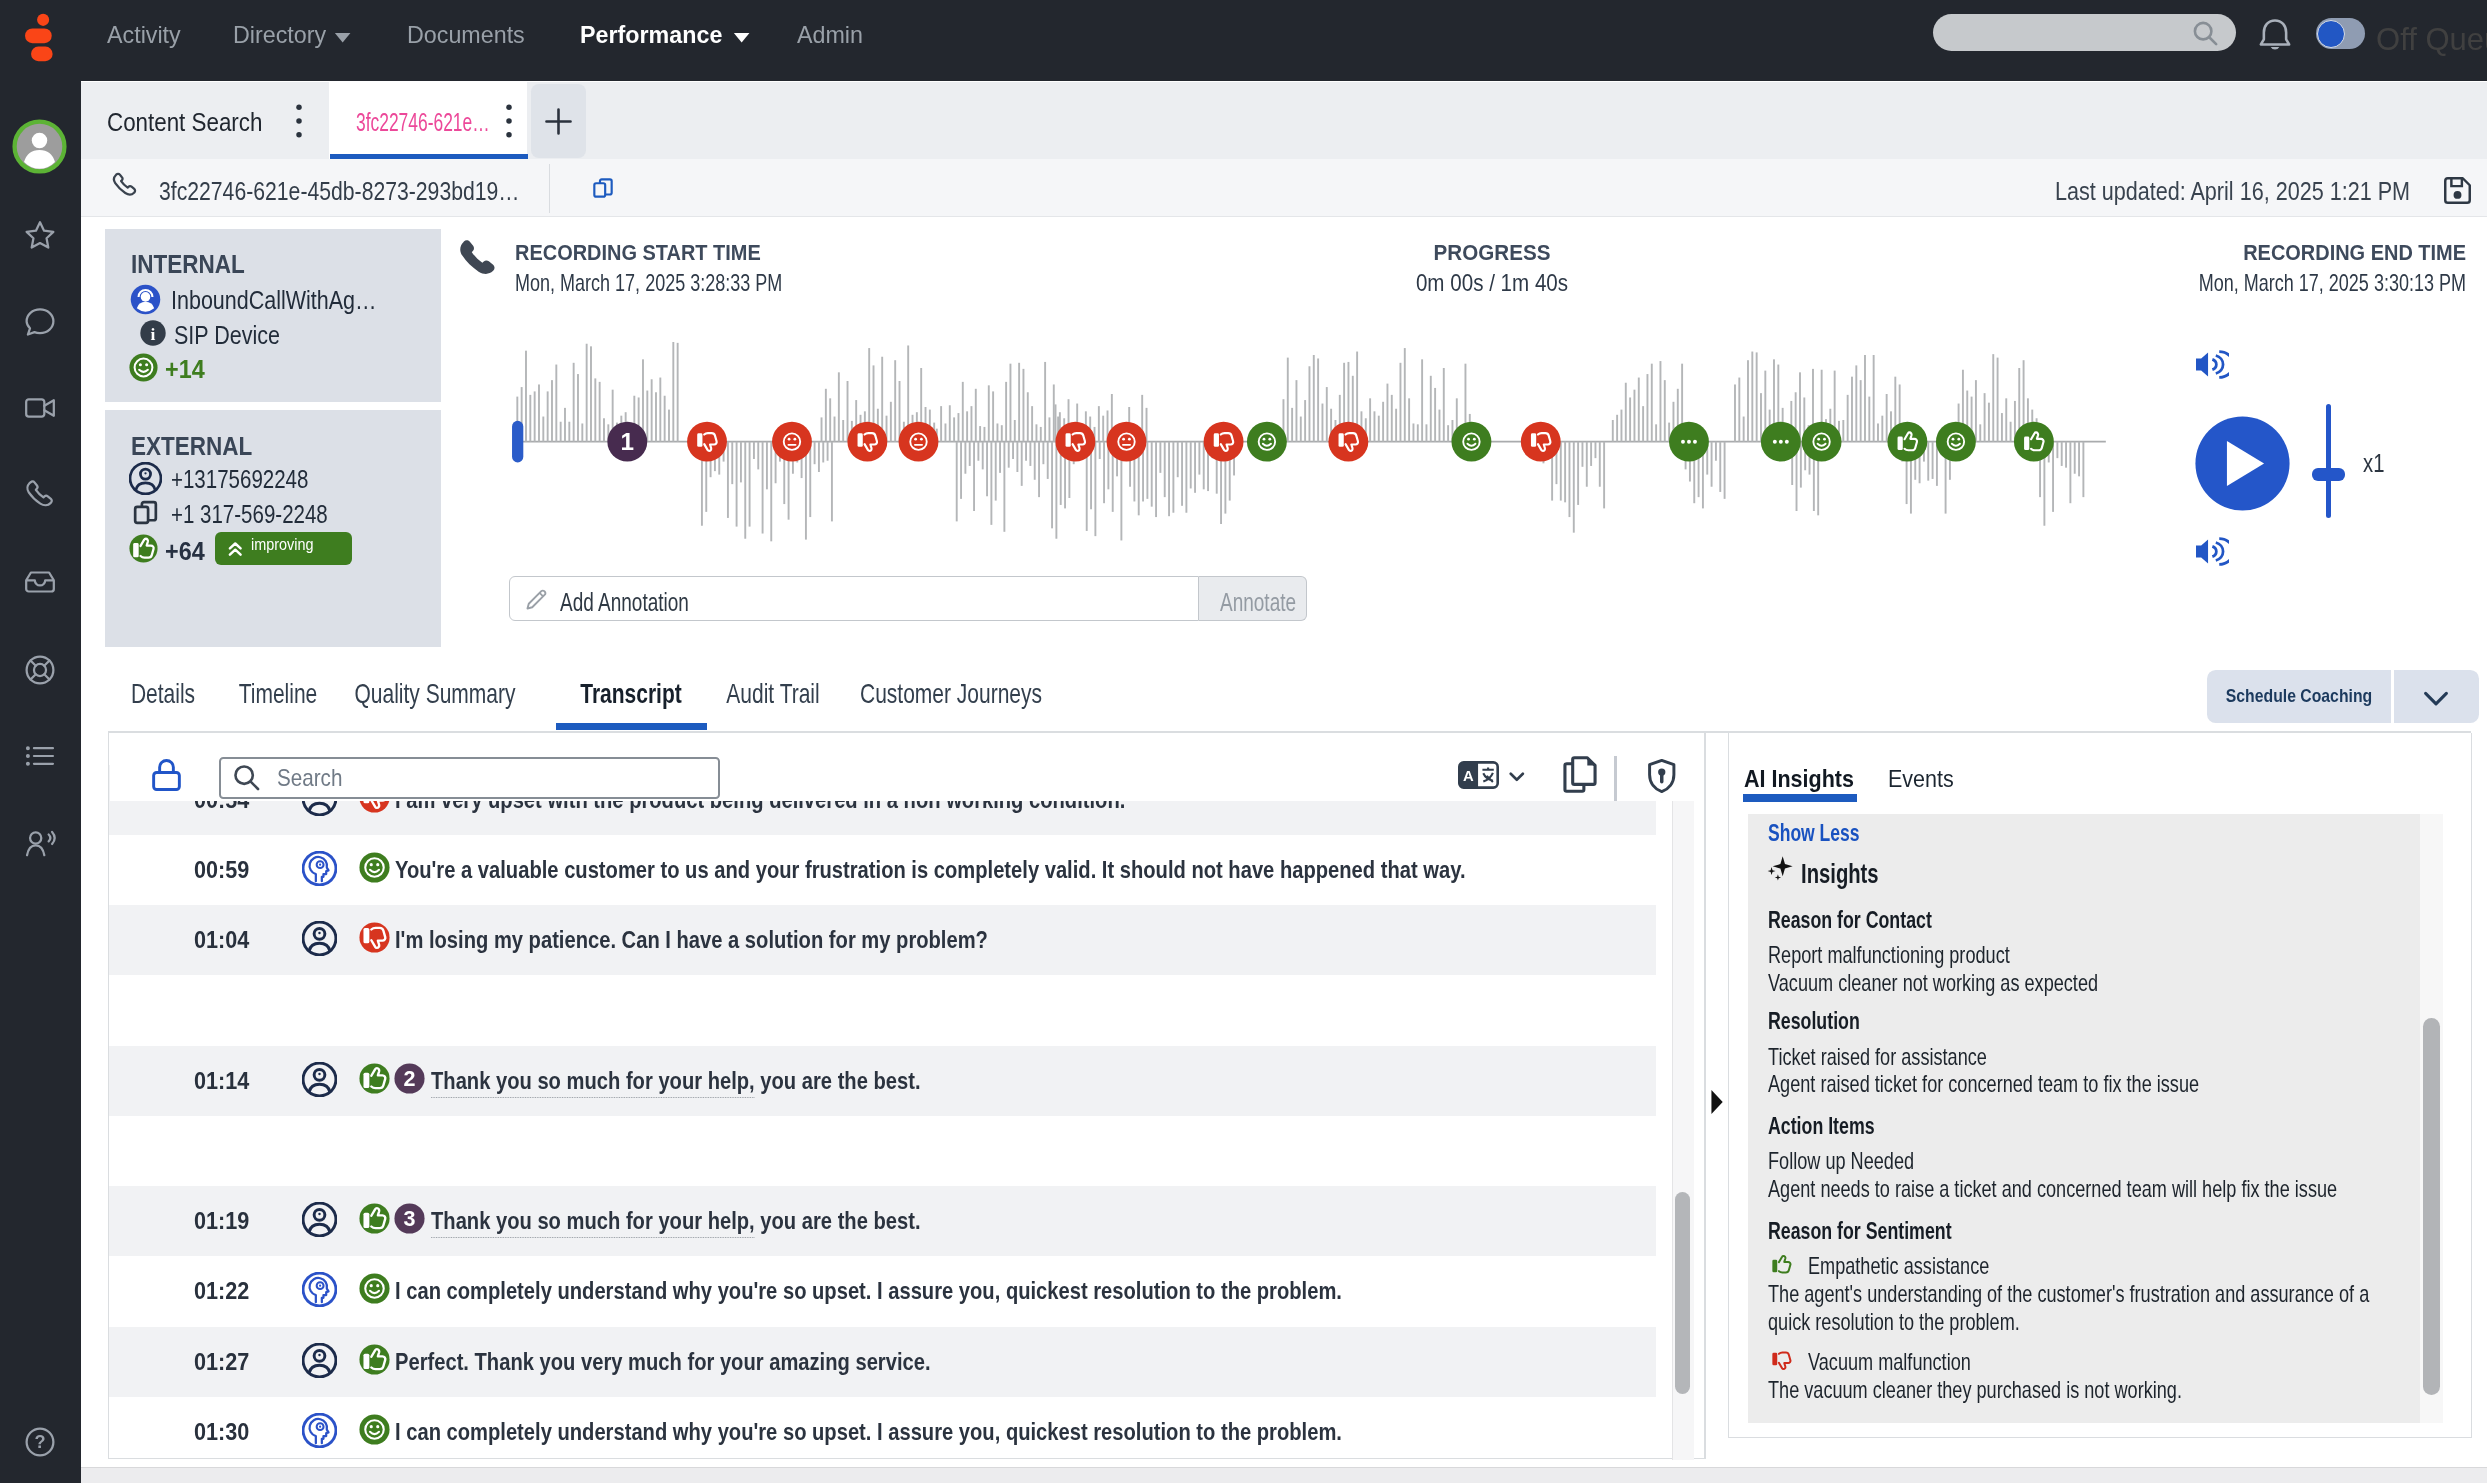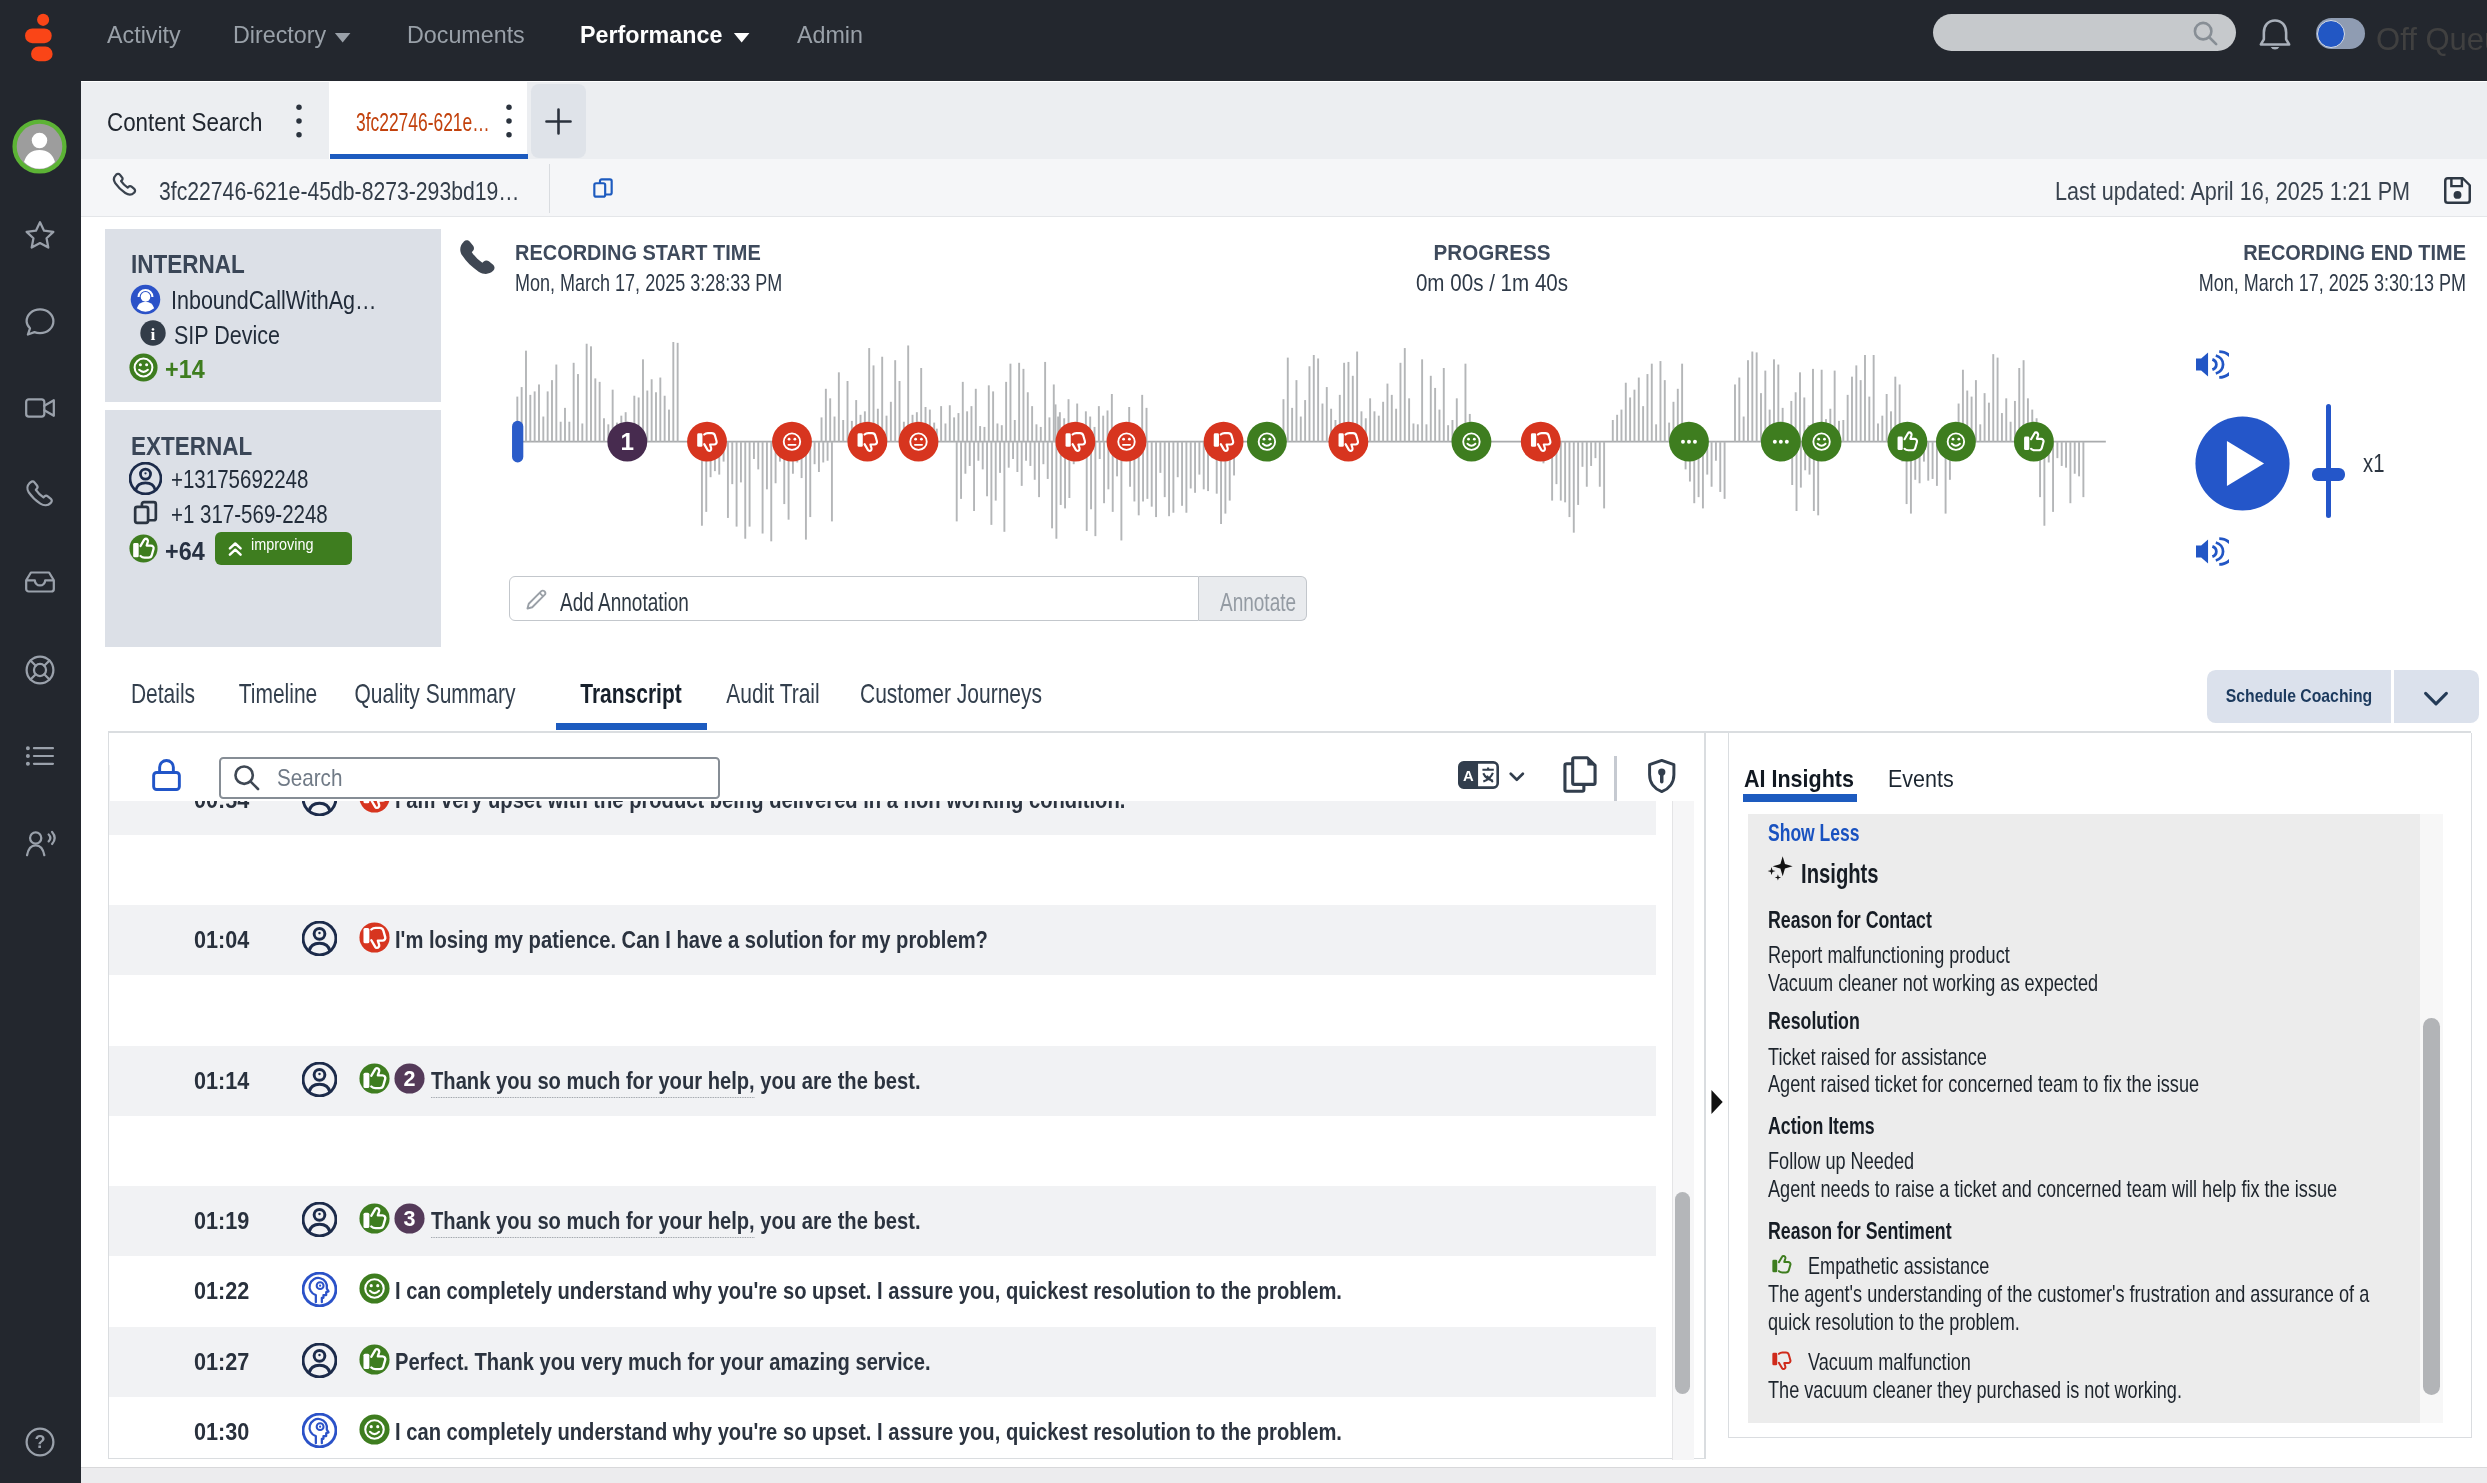--- a/index.html
+++ b/index.html
@@ -138,21 +138,21 @@
 <div class="abs" style="left:81px;top:82px;width:2407px;height:77px;background:#eceef1"></div>
 <div class="abs" style="left:107px;top:107px;font-size:26px;color:#20262f;font-weight:normal;white-space:nowrap"><span class="cx" style="transform:scaleX(0.86);transform-origin:0 0;">Content Search</span></div>
 <svg class="abs" style="left:293px;top:103px" width="12" height="36" viewBox="0 0 14 42">
     <g fill="#2a323d">
       <circle cx="7" cy="5" r="3.2"></circle>
       <circle cx="7" cy="21" r="3.2"></circle>
       <circle cx="7" cy="37" r="3.2"></circle>
     </g>
   </svg>
 <div class="abs" style="left:329px;top:81px;width:198px;height:78px;background:#fff"></div>
-<div class="abs" style="left:356px;top:107px;font-size:26px;color:#c2410c;font-weight:normal;white-space:nowrap"><span class="cx" style="transform:scaleX(0.67);transform-origin:0 0;">3fc22746-621e…</span></div>
+<div class="abs" style="left:356px;top:107px;font-size:26px;color:#ec4899;font-weight:normal;white-space:nowrap"><span class="cx" style="transform:scaleX(0.67);transform-origin:0 0;">3fc22746-621e…</span></div>
 <svg class="abs" style="left:503px;top:103px" width="12" height="36" viewBox="0 0 14 42">
     <g fill="#2a323d">
       <circle cx="7" cy="5" r="3.2"></circle>
       <circle cx="7" cy="21" r="3.2"></circle>
       <circle cx="7" cy="37" r="3.2"></circle>
     </g>
   </svg>
 <div class="abs" style="left:330px;top:154px;width:198px;height:5.2px;background:#1d5bbf"></div>
 <div class="abs" style="left:531px;top:84px;width:55px;height:74px;border-radius:7.8px;background:#dfe3e9"></div>
 <svg class="abs" style="left:543px;top:106px" width="31" height="31" viewBox="0 0 36 36">
@@ -729,20 +729,31 @@
       <div class="abs" style="left:85px;top:21px;font-size:24px;font-weight:bold;color:#29313d"><span class="cx" style="transform:scaleX(0.9);transform-origin:0 0">00:54</span></div>
       <svg class="abs" style="left:193px;top:15.6px" width="35" height="35" viewBox="-20 -20 40 40">
         <use href="#cust" transform="scale(1.16)"></use>
       </svg>
       <svg class="abs" style="left:250px;top:17.3px" width="31" height="31" viewBox="-18 -18 36 36">
         <circle r="17.5" fill="#d7351f"></circle>
         <use href="#td" transform="scale(1.22)"></use>
       </svg>
       <div class="abs" style="left:286px;top:21px;font-size:24px;color:#2b333f;white-space:nowrap"><span class="cx" style="transform:scaleX(0.84);transform-origin:0 0"><b>I am very upset with the product being delivered in a non working condition.</b></span></div>
     </div>
+    <div class="abs" style="left:0;top:102px;width:1547px;height:70px;background:#fff">
+      <div class="abs" style="left:85px;top:21px;font-size:24px;font-weight:bold;color:#29313d"><span class="cx" style="transform:scaleX(0.9);transform-origin:0 0">00:59</span></div>
+      <svg class="abs" style="left:193px;top:15.6px" width="35" height="35" viewBox="-20 -20 40 40">
+        <use href="#agent" transform="scale(1.16)"></use>
+      </svg>
+      <svg class="abs" style="left:250px;top:17.3px" width="31" height="31" viewBox="-18 -18 36 36">
+        <circle r="17.5" fill="#3e7d1f"></circle>
+        <use href="#sm" transform="scale(1.22)"></use>
+      </svg>
+      <div class="abs" style="left:286px;top:21px;font-size:24px;color:#2b333f;white-space:nowrap"><span class="cx" style="transform:scaleX(0.84);transform-origin:0 0"><b>You're a valuable customer to us and your frustration is completely valid. It should not have happened that way.</b></span></div>
+    </div>
     <div class="abs" style="left:0;top:172px;width:1547px;height:70px;background:#f1f2f4">
       <div class="abs" style="left:85px;top:21px;font-size:24px;font-weight:bold;color:#29313d"><span class="cx" style="transform:scaleX(0.9);transform-origin:0 0">01:04</span></div>
       <svg class="abs" style="left:193px;top:15.6px" width="35" height="35" viewBox="-20 -20 40 40">
         <use href="#cust" transform="scale(1.16)"></use>
       </svg>
       <svg class="abs" style="left:250px;top:17.3px" width="31" height="31" viewBox="-18 -18 36 36">
         <circle r="17.5" fill="#d7351f"></circle>
         <use href="#td" transform="scale(1.22)"></use>
       </svg>
       <div class="abs" style="left:286px;top:21px;font-size:24px;color:#2b333f;white-space:nowrap"><span class="cx" style="transform:scaleX(0.84);transform-origin:0 0"><b>I'm losing my patience. Can I have a solution for my problem?</b></span></div>

